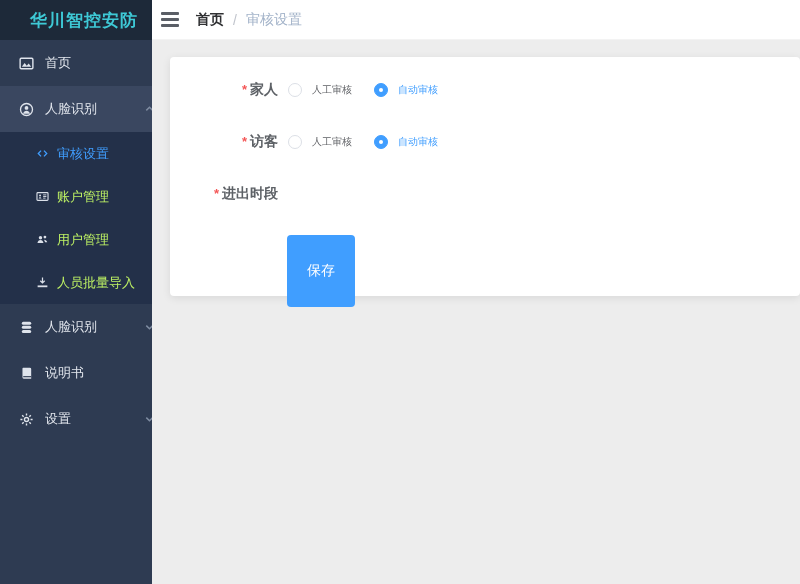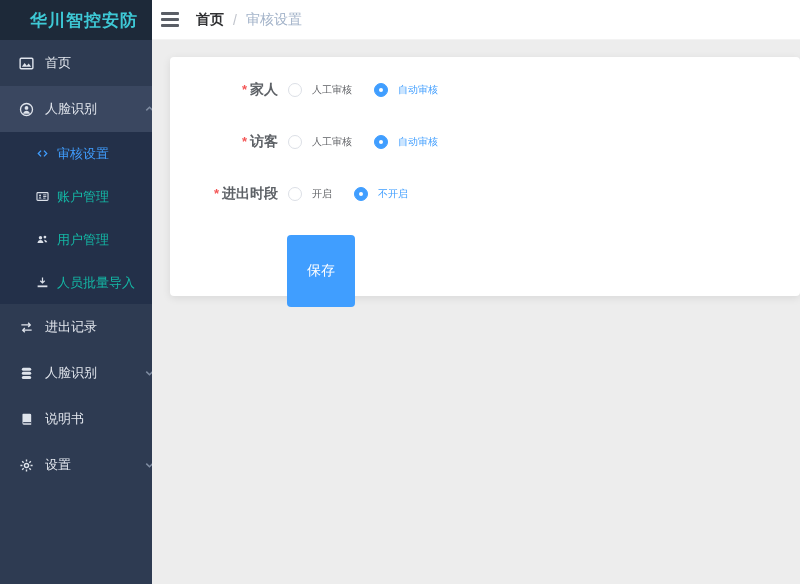--- a/index.html
+++ b/index.html
@@ -12,21 +12,21 @@
   .logo-title{color:#3ec9d6;font-size:17px;font-weight:bold;letter-spacing:1px;white-space:nowrap;}
   .m-item{position:relative;height:46px;display:flex;align-items:center;padding-left:19px;
     color:#e3e7ee;font-size:13px;cursor:pointer;box-sizing:border-box;}
   .m-item.expanded{background:#3a4760;}
   .ico{width:15px;height:15px;margin-right:11px;display:flex;align-items:center;justify-content:center;color:#dfe4ec;flex:none;}
   .ico svg{width:15px;height:15px;display:block;}
   .chev{position:absolute;right:13px;top:50%;transform:translateY(-50%);color:#7e8ba0;display:flex;}
   .chev svg{width:11px;height:11px;}
   .submenu{background:#233049;}
   .s-item{position:relative;height:43px;display:flex;align-items:center;padding-left:36px;
-    color:#14b8a6;font-size:13px;cursor:pointer;box-sizing:border-box;}
+    color:#bef264;font-size:13px;cursor:pointer;box-sizing:border-box;}
   .s-item .ico{width:13px;height:13px;margin-right:8px;color:#dbe0e9;}
   .s-item .ico svg{width:13px;height:13px;}
   .s-item.active{color:#409eff;}
   .s-item.active .ico{color:#409eff;}
   .scroll-strip{position:absolute;right:0;top:40px;bottom:0;width:7px;background:rgba(255,255,255,0.08);}
 
   
   .main{position:absolute;left:152px;top:0;width:648px;height:584px;}
   .topbar{height:40px;background:#ffffff;display:flex;align-items:center;padding-left:9px;
     box-sizing:border-box;border-bottom:1px solid #f3f3f3;}
@@ -131,28 +131,20 @@
           <span class="ico">
             <svg viewBox="0 0 16 16">
                 <path d="M8 1.8v6.4M5.3 5.8L8 8.5l2.7-2.7" fill="none" stroke="currentColor" stroke-width="1.5"></path>
                 <path d="M2 11.6h12v2.2H2z" fill="currentColor"></path>
               </svg>
           </span>
           <span>人员批量导入</span>
         </div>
       </div>
 
-      <div class="m-item">
-        <span class="ico">
-          <svg viewBox="0 0 16 16">
-              <path d="M2.5 5.2h9.5M9.8 3L12 5.2 9.8 7.4M13.5 10.8H4M6.2 8.6L4 10.8l2.2 2.2" fill="none" stroke="currentColor" stroke-width="1.4"></path>
-            </svg>
-        </span>
-        <span>进出记录</span>
-      </div>
 
       <div class="m-item">
         <span class="ico">
           <svg viewBox="0 0 16 16">
               <rect x="3" y="1.8" width="10" height="3.2" rx="1.6" fill="currentColor"></rect>
               <rect x="3" y="6.2" width="10" height="3.2" rx="1.6" fill="currentColor"></rect>
               <rect x="3" y="10.6" width="10" height="3.2" rx="1.6" fill="currentColor"></rect>
             </svg>
         </span>
         <span>人脸识别</span>
@@ -233,30 +225,20 @@
             </label>
             <label class="ropt checked">
               <span class="rdot"></span>
               <span class="ropt-label">自动审核</span>
             </label>
           </div>
         </div>
 
         <div class="f-row">
           <span class="f-label"><span class="req">*</span><span>进出时段</span></span>
-          <div class="rgroup">
-            <label class="ropt">
-              <span class="rdot"></span>
-              <span class="ropt-label">开启</span>
-            </label>
-            <label class="ropt checked">
-              <span class="rdot"></span>
-              <span class="ropt-label">不开启</span>
-            </label>
-          </div>
         </div>
 
         <div class="btn-row">
           <button class="save-btn">保存</button>
         </div>
 
       </div>
     </div>
   </div>
 </div>

